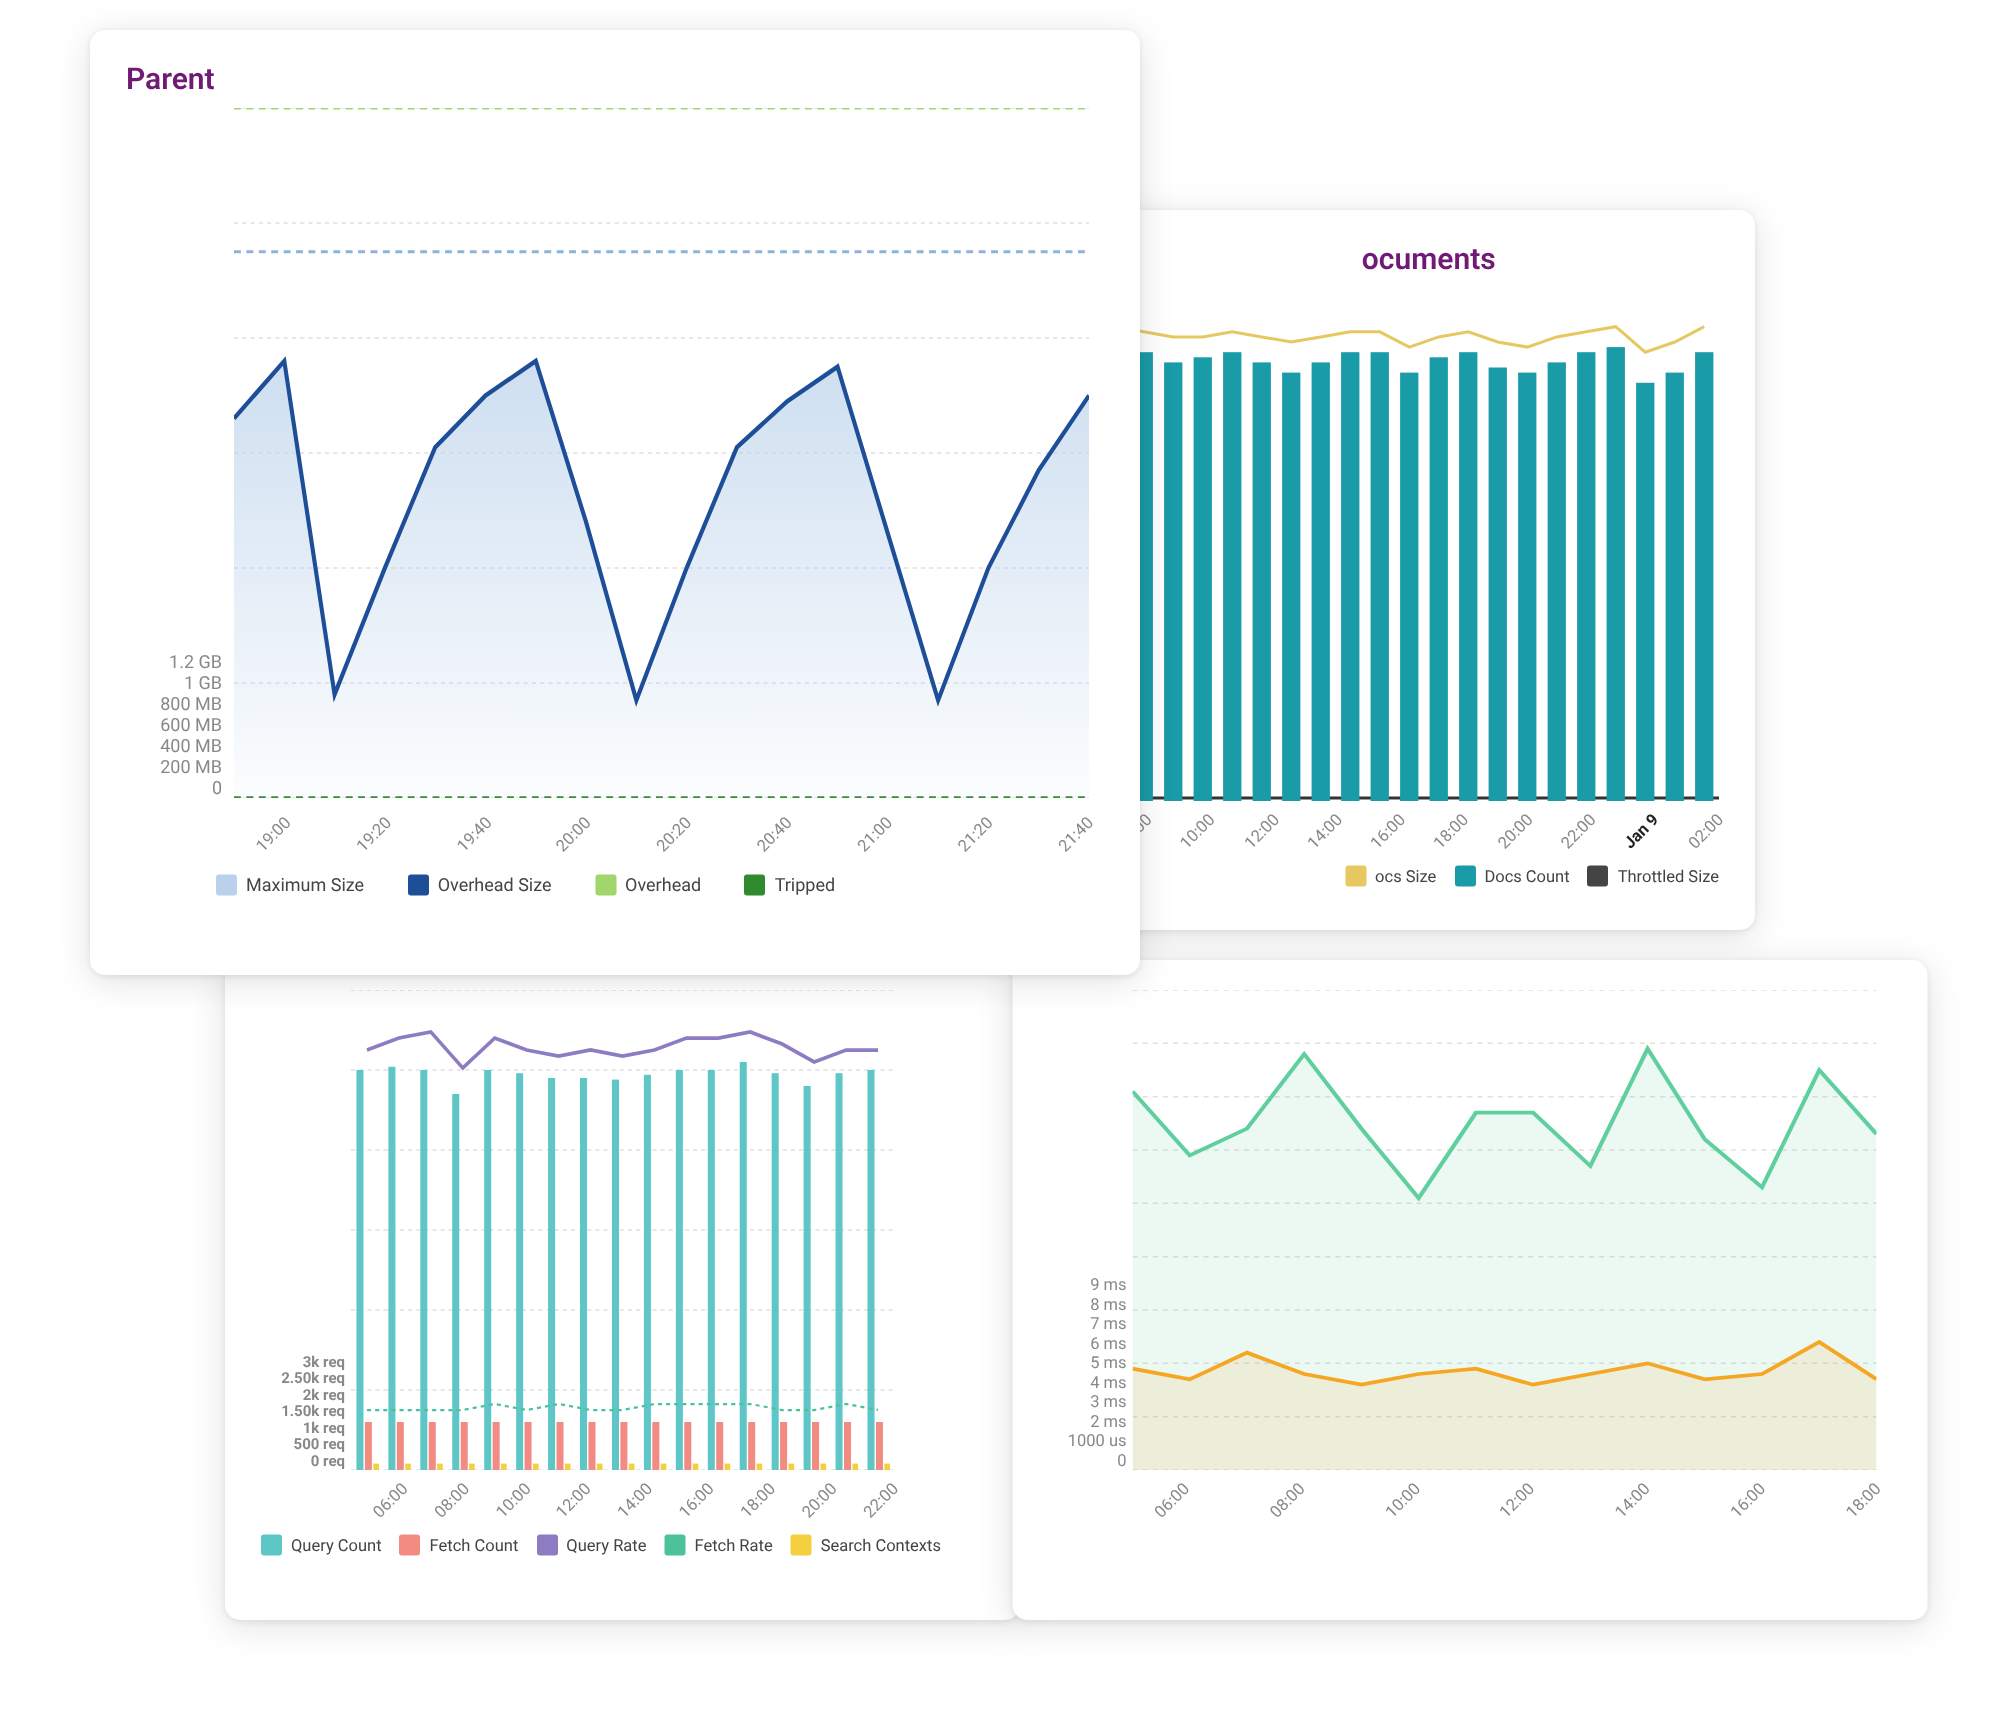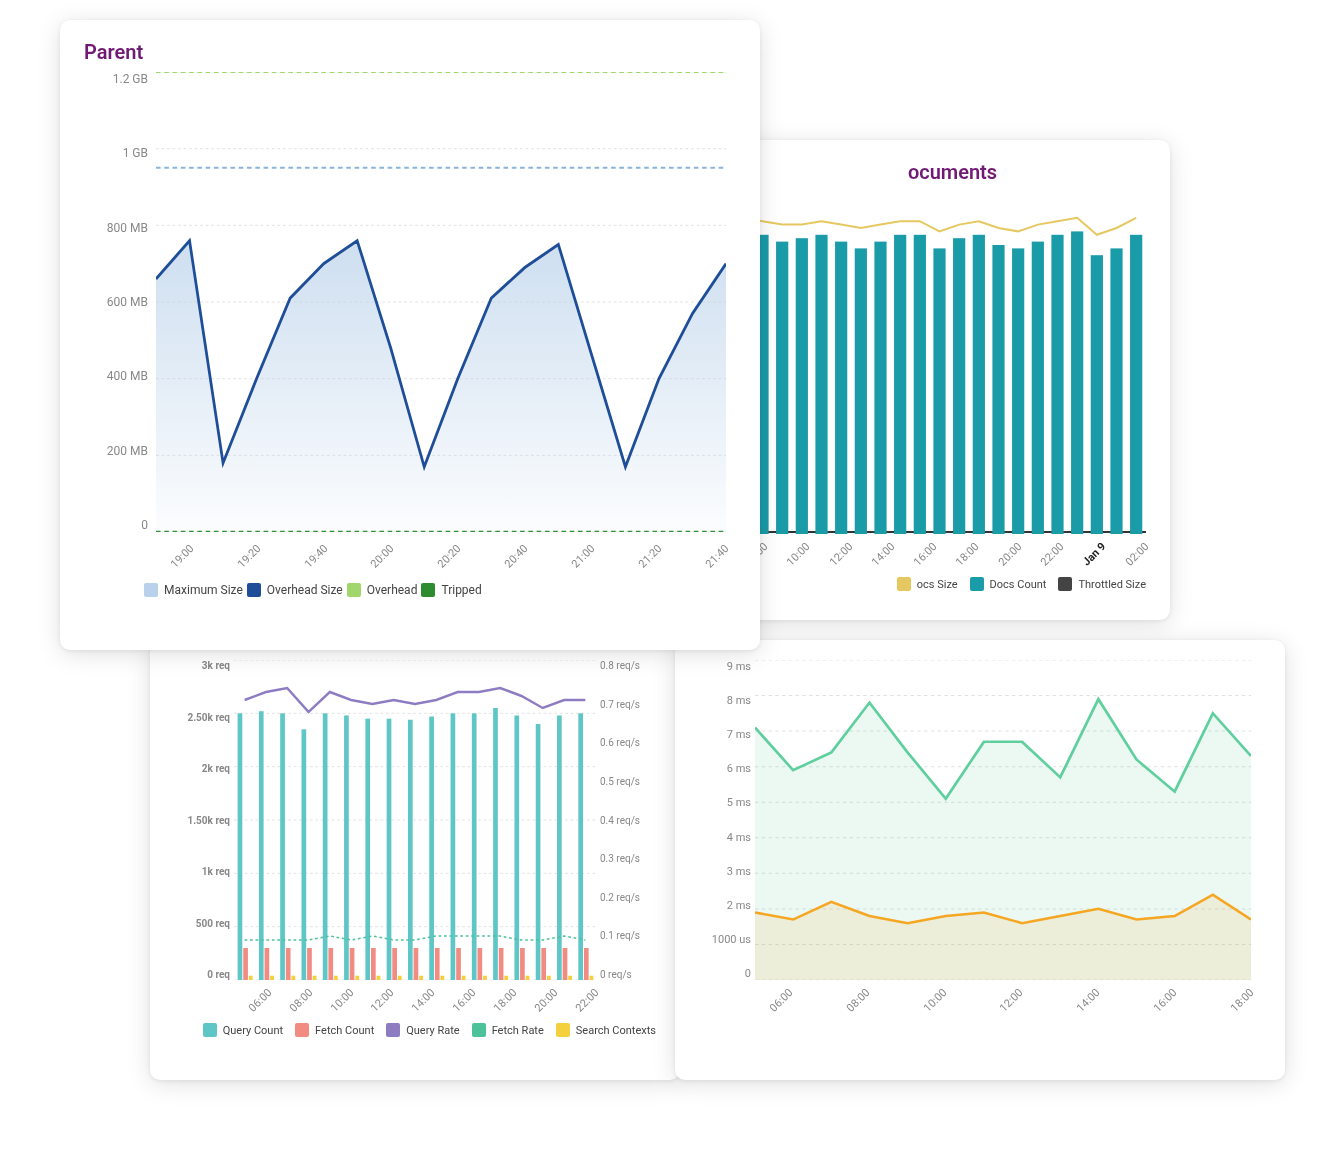--- a/index.html
+++ b/index.html
@@ -24,21 +24,21 @@
     color: #701a75;
     margin-bottom: 8px;
   }
   .chart-area { position: relative; }
   .y-axis-labels {
     position: absolute;
     left: 0; top: 0; bottom: 0;
     width: 60px;
     display: flex;
     flex-direction: column;
-    justify-content: space-between;
+    justify-content: flex-end;
     align-items: flex-end;
     color: #888;
     font-size: 12px;
   }
   .y-axis-right {
     position: absolute;
     right: 0; top: 0; bottom: 0;
     width: 60px;
     display: flex;
     flex-direction: column;
@@ -52,28 +52,28 @@
     justify-content: space-between;
     color: #888;
     font-size: 11px;
     margin-top: 6px;
     padding: 0 4px;
   }
   .x-axis-labels span { transform: rotate(-45deg); transform-origin: top right; display:inline-block; white-space:nowrap;}
   .legend {
     display: flex;
     flex-wrap: wrap;
-    gap: 4px;
+    gap: 29px;
     margin-top: 28px;
     font-size: 12px;
     color: #444;
     align-items: center;
     justify-content: flex-start;
   }
-  .legend.small { font-size: 11px; gap: 12px; margin-top: 24px; justify-content:flex-end;}
+  .legend.small { font-size: 11px; gap: 12px; margin-top: 24px; justify-content:flex-start;}
   .legend-item { display: flex; align-items: center; gap: 6px; }
   .swatch { width: 14px; height: 14px; border-radius: 2px; display:inline-block;}
   .grid-line { stroke: #e0e0e0; stroke-dasharray: 3 3; stroke-width:1;}
 </style>
 </head>
 <body>
 
 <div class="card" style="left:650px; top:140px; width:520px; height:480px; z-index:1;">
   <div class="card-title" style="text-align:center; padding-left:85px;">ocuments</div>
   <div class="chart-area" style="height:340px; position:relative; margin-top:10px;">
@@ -142,31 +142,20 @@
 <div class="card" style="left:150px; top:640px; width:530px; height:440px; z-index:1;">
   <div class="chart-area" style="height:320px; position:relative; margin:0 60px;">
     <div class="y-axis-labels" id="query-yleft" style="width:60px; left:-64px; font-size:10px;font-weight:bold;">
         <span>3k req</span>
         <span>2.50k req</span>
         <span>2k req</span>
         <span>1.50k req</span>
         <span>1k req</span>
         <span>500 req</span>
         <span>0 req</span>
-      </div>
-    <div class="y-axis-right" id="query-yright" style="width:56px; right:-60px; font-size:10px;">
-        <span>0.8 req/s</span>
-        <span>0.7 req/s</span>
-        <span>0.6 req/s</span>
-        <span>0.5 req/s</span>
-        <span>0.4 req/s</span>
-        <span>0.3 req/s</span>
-        <span>0.2 req/s</span>
-        <span>0.1 req/s</span>
-        <span>0 req/s</span>
       </div>
     <svg width="100%" height="100%" viewBox="0 0 400 320" preserveAspectRatio="none">
       <g id="query-grid">
           <line x1="0" x2="400" y1="0" y2="0" class="grid-line"></line>
           <line x1="0" x2="400" y1="53.33333333333333" y2="53.33333333333333" class="grid-line"></line>
           <line x1="0" x2="400" y1="106.66666666666666" y2="106.66666666666666" class="grid-line"></line>
           <line x1="0" x2="400" y1="160" y2="160" class="grid-line"></line>
           <line x1="0" x2="400" y1="213.33333333333331" y2="213.33333333333331" class="grid-line"></line>
           <line x1="0" x2="400" y1="266.6666666666667" y2="266.6666666666667" class="grid-line"></line>
           <line x1="0" x2="400" y1="320" y2="320" class="grid-line"></line>

